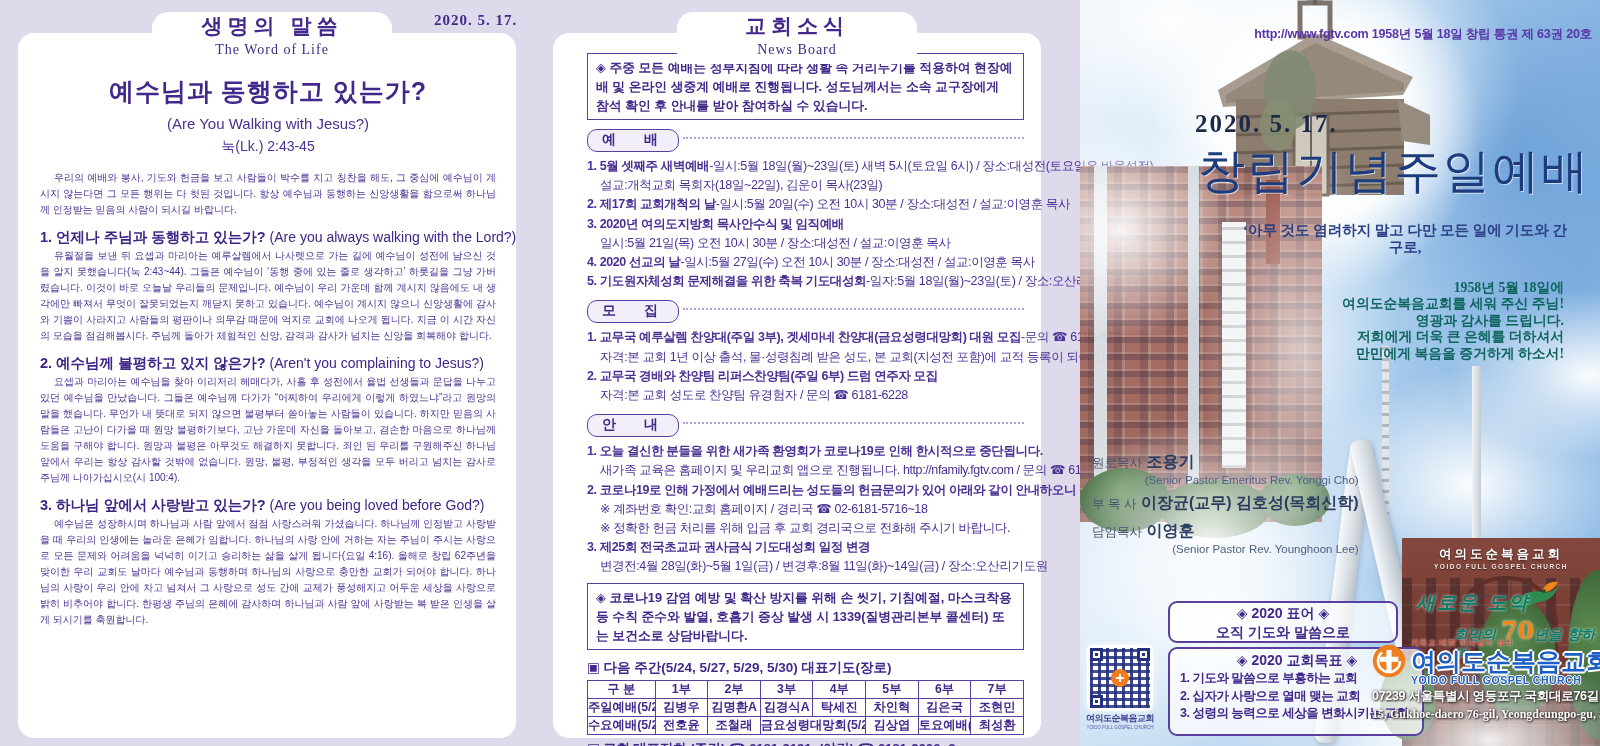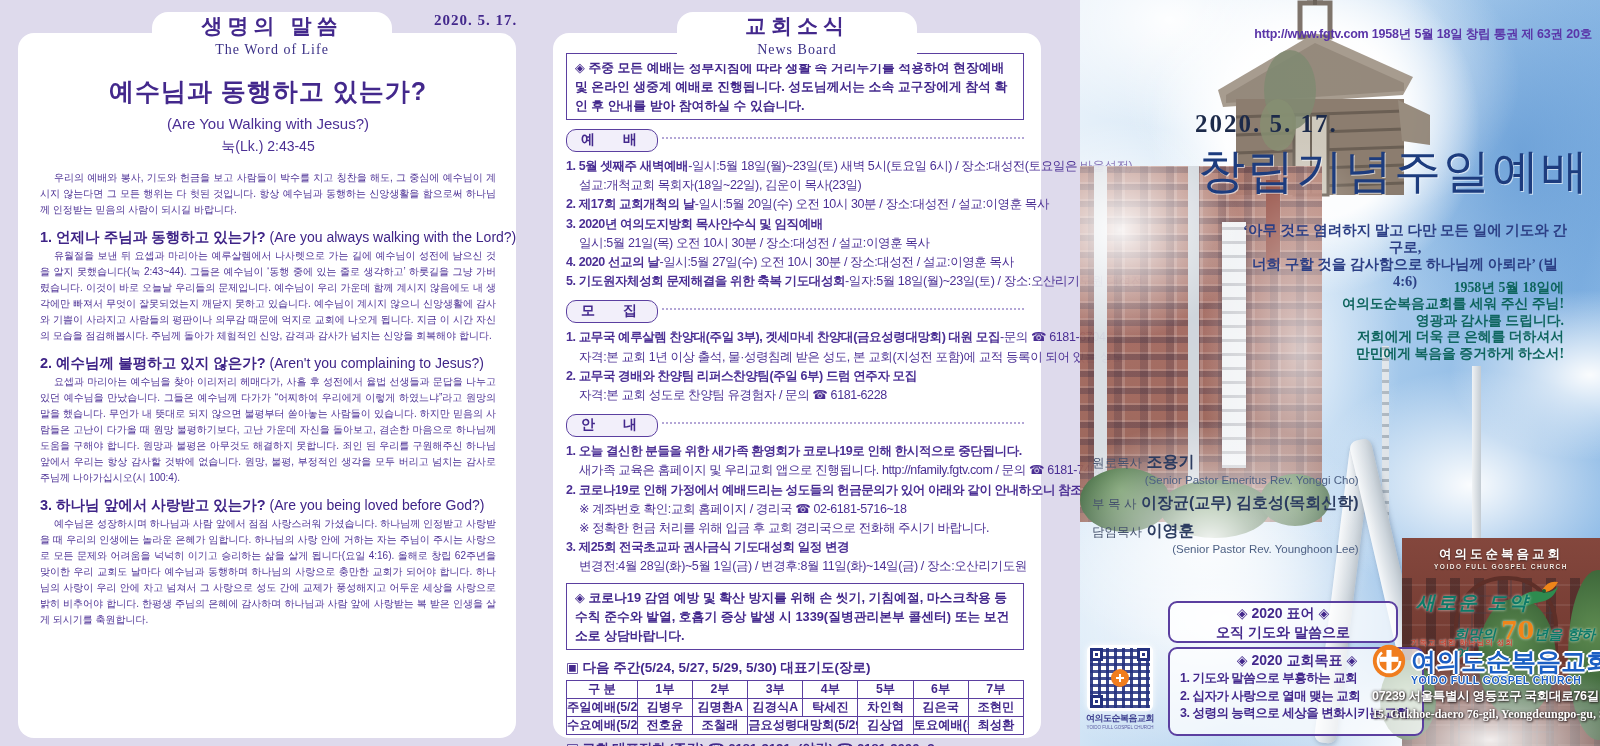--- a/index.html
+++ b/index.html
@@ -19,21 +19,21 @@
   .sermon-title{font-size:25px;font-weight:bold;color:#43288c;text-align:center;letter-spacing:1px;margin:16px 0 7px;}
   .sermon-en{font-size:15px;color:#4b2f94;text-align:center;margin:0 0 6px;}
   .sermon-ref{font-size:14px;color:#4b2f94;text-align:center;margin:0 0 14px;}
   .body-p{font-size:10px;line-height:16px;color:#4b2f94;text-align:justify;text-indent:14px;margin:0;}
   .sec{margin-top:9px;}
   .sec h3{font-size:14.5px;color:#3f2487;margin:0 0 1px;line-height:20px;white-space:nowrap;}
   .sec h3 .h-en{font-weight:normal;font-size:14px;}
   
   .mp{left:530px;width:550px;}
   .mp .ptab{left:147px;top:12px;width:240px;height:52px;}
-  .mp .pbox{left:23px;top:33px;width:488px;height:705px;padding:20px 17px 0 13px;}
+  .mp .pbox{left:23px;top:33px;width:488px;height:705px;padding:20px 17px 0 34px;}
   .nbox{border:1.6px solid #5b3fa0;padding:4px 8px;font-size:12.8px;line-height:19px;font-weight:bold;color:#43288c;}
   .sec-head{display:flex;align-items:center;margin:9px 0 5px;}
   .badge{border:1.6px solid #5b3fa0;border-radius:10px;padding:1px 8px 2px 14px;background:#f2effa;
          font-size:14px;font-weight:bold;color:#43288c;letter-spacing:12px;white-space:nowrap;}
   .dots{flex:1;border-bottom:2px dotted #b3a6d6;height:1px;margin-left:4px;position:relative;top:-3px;}
   .ln{font-size:12.5px;line-height:19.2px;color:#4b2f94;white-space:nowrap;letter-spacing:-0.4px;}
   .ln .b{font-weight:bold;}
   .ln.ind{padding-left:13px;}
   .covid{margin-top:6px;}
   .tbl-title{font-size:13.5px;font-weight:bold;color:#43288c;margin:9px 0 3px;}
@@ -346,21 +346,20 @@
     <div class="tree" style="left:398px;top:598px;width:78px;height:120px;z-index:5;"></div>
     <div class="tree" style="left:488px;top:570px;width:60px;height:170px;z-index:5;"></div>
     <div class="tree" style="left:300px;top:660px;width:56px;height:80px;z-index:5;"></div>
     <div class="fogspot" style="left:230px;top:660px;width:360px;height:160px;z-index:6;"></div>
 
     <div class="cv-header">http://www.fgtv.com 1958년 5월 18일 창립  통권 제 63권 20호</div>
     <div class="cv-date">2020. 5. 17.</div>
     <div class="cv-title">창립기념주일예배</div>
     <div class="cv-verse">
       <div>‘아무 것도 염려하지 말고 다만 모든 일에 기도와 간구로,</div>
-      <div>너희 구할 것을 감사함으로 하나님께 아뢰라’ (빌 4:6)</div>
     </div>
     <div class="cv-prayer">
       <div>1958년 5월 18일에</div>
       <div>여의도순복음교회를 세워 주신 주님!</div>
       <div>영광과 감사를 드립니다.</div>
       <div>저희에게 더욱 큰 은혜를 더하셔서</div>
       <div>만민에게 복음을 증거하게 하소서!</div>
     </div>
     <div class="cv-pastors">
       <div class="pastor">

